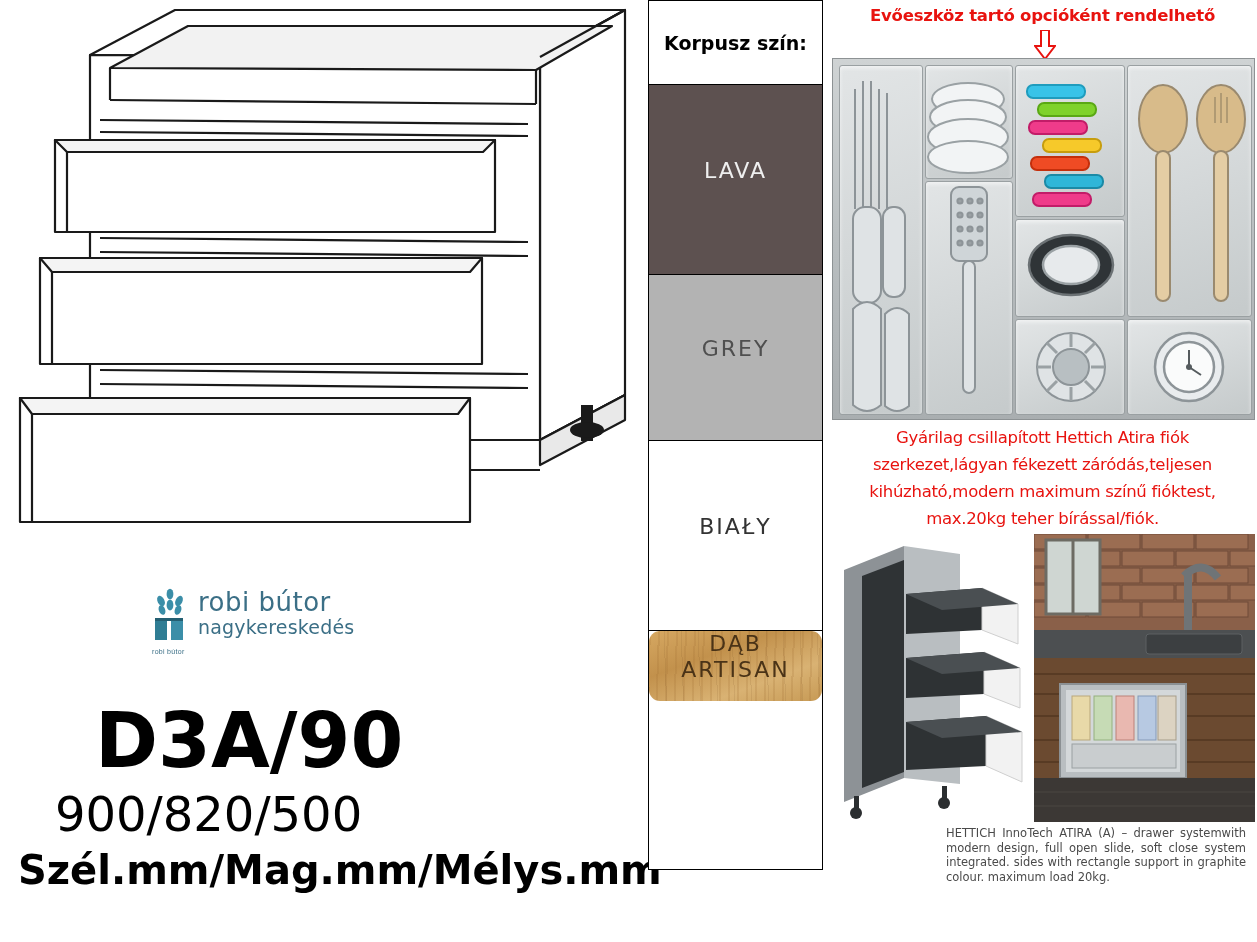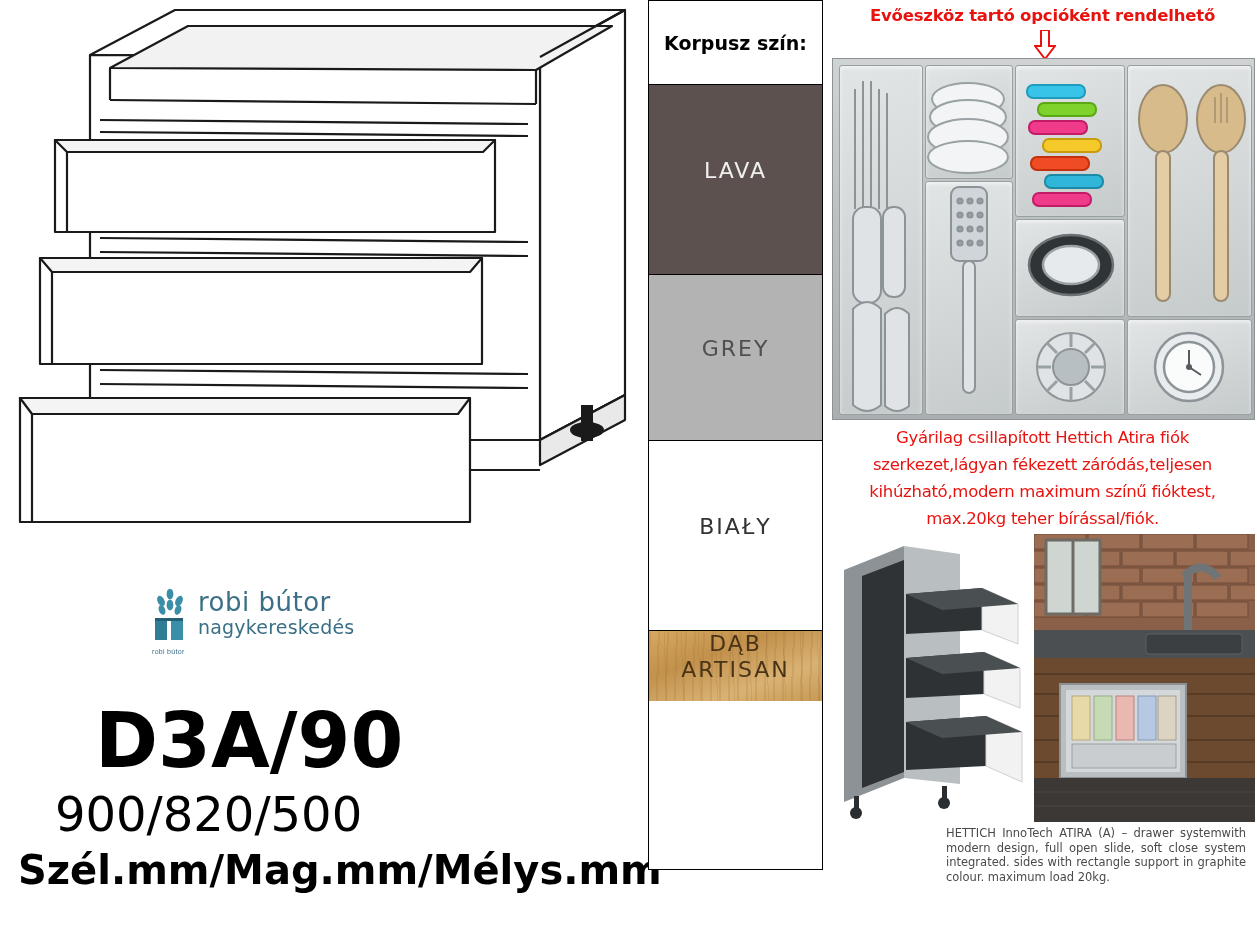--- a/index.html
+++ b/index.html
@@ -38,21 +38,21 @@
   .sw-lava{height:190px;background:#5d5150;}
   .sw-lava .swatch-label{color:#efefef;}
   .sw-grey{height:166px;background:#b3b3b3;}
   .sw-grey .swatch-label{color:#4f4f4f;}
   .sw-white{height:190px;background:#ffffff;}
   .sw-white .swatch-label{color:#333;}
   .sw-oak{height:auto;flex:1;background:
      repeating-linear-gradient(92deg, rgba(160,110,50,.20) 0 2px, rgba(255,255,255,0) 2px 9px),
      repeating-linear-gradient(88deg, rgba(120,80,35,.13) 0 1px, rgba(255,255,255,0) 1px 17px),
      linear-gradient(160deg,#d6a862 0%, #c2914c 35%, #d9b273 70%, #c79a55 100%);
-     border-bottom:none;}
+     border-bottom:none;border-radius:11px;}
   .sw-oak .swatch-label{color:#4a3317;}
 
   
   .right-panel{position:absolute;left:828px;top:0;width:429px;height:821px;}
   .headline{position:absolute;left:0;top:6px;width:429px;text-align:center;
      font-family:"DejaVu Sans", sans-serif;font-weight:bold;font-size:16.5px;color:#e8130f;letter-spacing:-.2px;}
   .arrow-down{position:absolute;left:206px;top:30px;width:22px;height:30px;}
 
   .photo-tray{position:absolute;left:4px;top:58px;width:423px;height:362px;
       background:linear-gradient(180deg,#cfd3d4 0%,#b9bec0 50%,#a9aeb0 100%);

